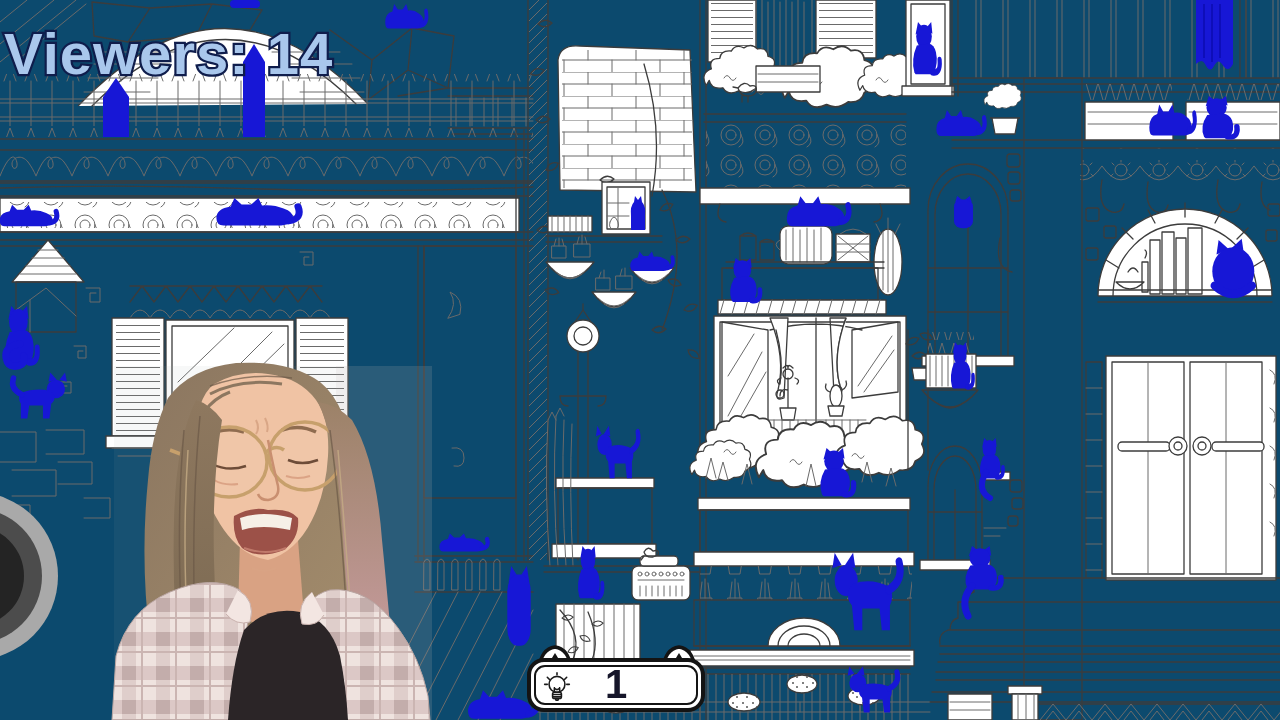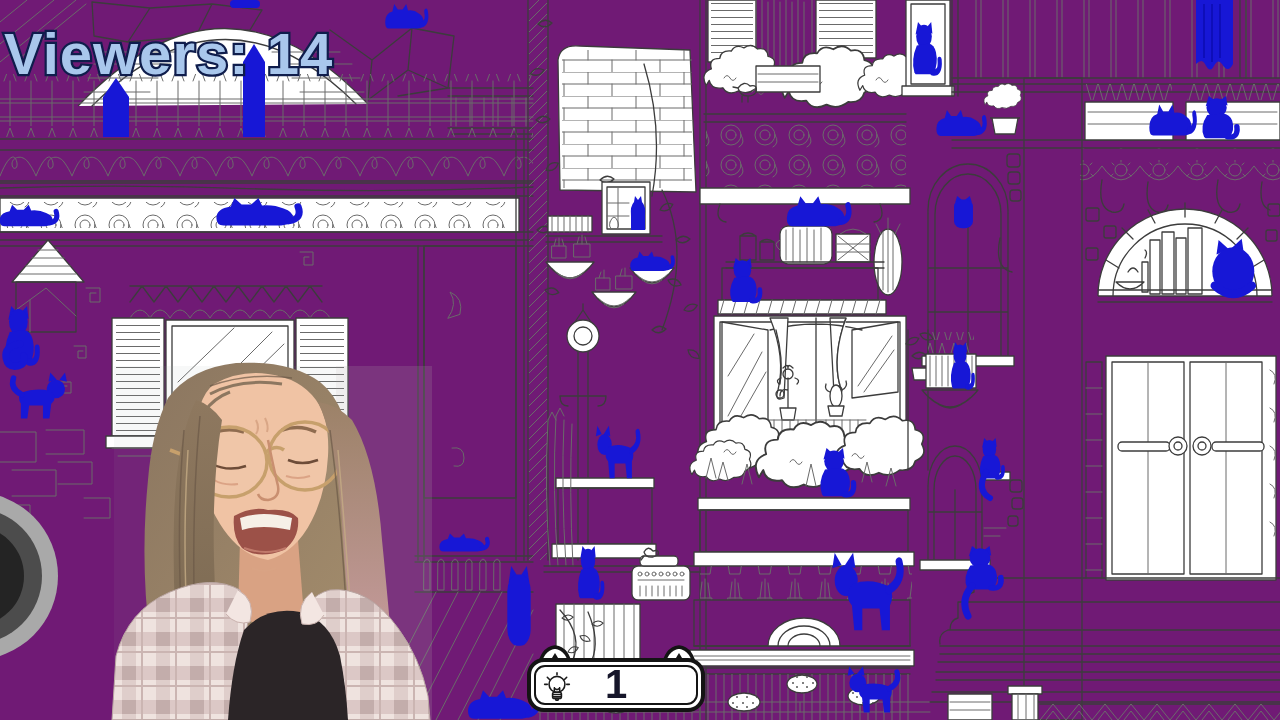--- a/index.html
+++ b/index.html
@@ -2,21 +2,21 @@
 <html style="--hidden-cat-color: #1717d6; --line-color: #3c3c3c; --viewers-text-fill: #a9c7ec; --viewers-text-outline: #0f1d4c;"><head>
 <meta charset="utf-8">
 <style>
   :root{
     --hidden-cat-color:#1717d6;
     --line-color:#3c3c3c;
     --viewers-text-fill:#a9c7ec;
     --viewers-text-outline:#0f1d4c;
   }
   html,body{margin:0;padding:0;background:#777;}
-  #stage{position:relative;width:1280px;height:720px;background:#701a75;overflow:hidden;
+  #stage{position:relative;width:1280px;height:720px;background:#0c4a6e;overflow:hidden;
          font-family:"Liberation Sans","DejaVu Sans",sans-serif;}
   #scene{position:absolute;inset:0;}
   .ln{fill:none;stroke:var(--line-color);stroke-width:1.3;stroke-linecap:round;stroke-linejoin:round}
   .lt{fill:none;stroke:#6a6a6a;stroke-width:1;stroke-linecap:round}
   .fw{fill:#fff;stroke:var(--line-color);stroke-width:1.3;stroke-linejoin:round}
   .catfill{fill:var(--hidden-cat-color);stroke:none}
   .cattail{fill:none;stroke:var(--hidden-cat-color);stroke-linecap:round}
   
   #viewers{position:absolute;left:4px;top:20px;font-size:58px;font-weight:bold;letter-spacing:1px;
     color:var(--viewers-text-fill);-webkit-text-stroke:4.5px var(--viewers-text-outline);

